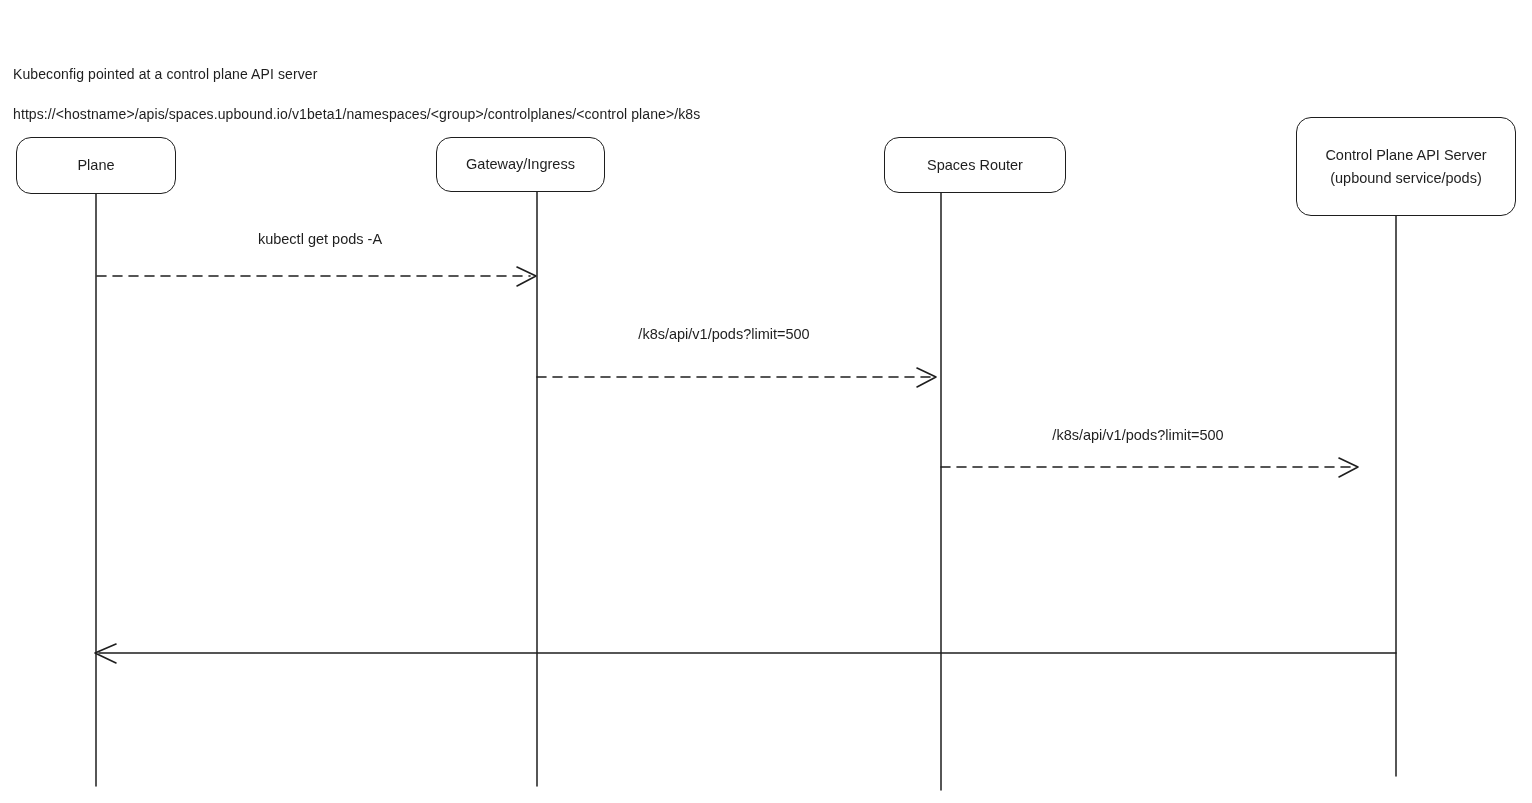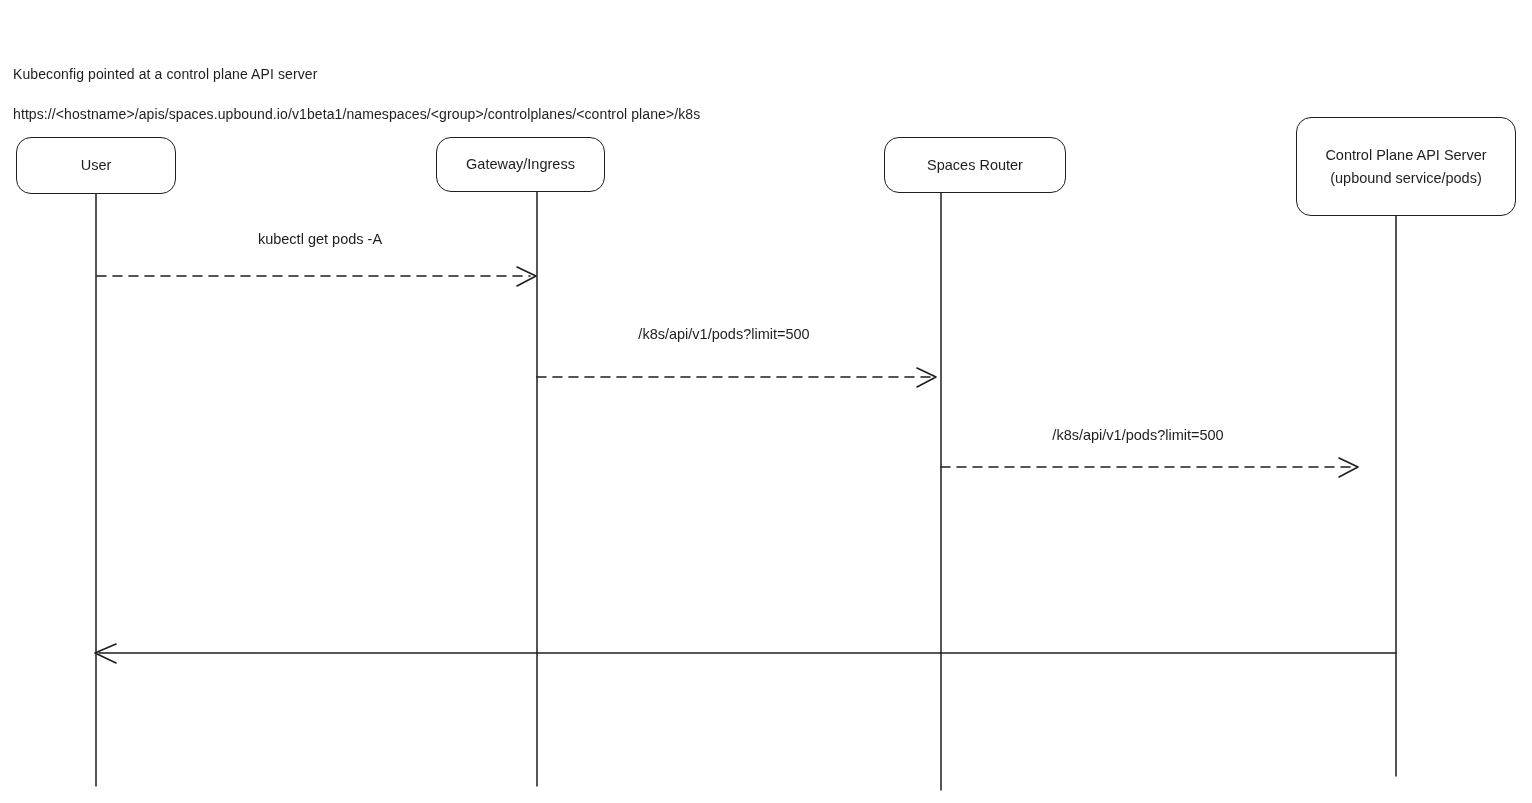--- a/index.html
+++ b/index.html
@@ -99,21 +99,21 @@
       <path d="M1339 458 L1358 467 L1339 477" stroke-width="1.6"></path>
     </g>
 
     <g>
       <line x1="1396" y1="653" x2="99" y2="653" stroke-width="1.6"></line>
       <path d="M116 644 L95 653 L116 663" stroke-width="1.6"></path>
     </g>
   </svg>
 
   <div class="actor actor-user">
-    <span>User</span>
+    <span>Plane</span>
   </div>
 
   <div class="actor actor-gateway">
     <span>Gateway/Ingress</span>
   </div>
 
   <div class="actor actor-spaces-router">
     <span>Spaces Router</span>
   </div>
 

